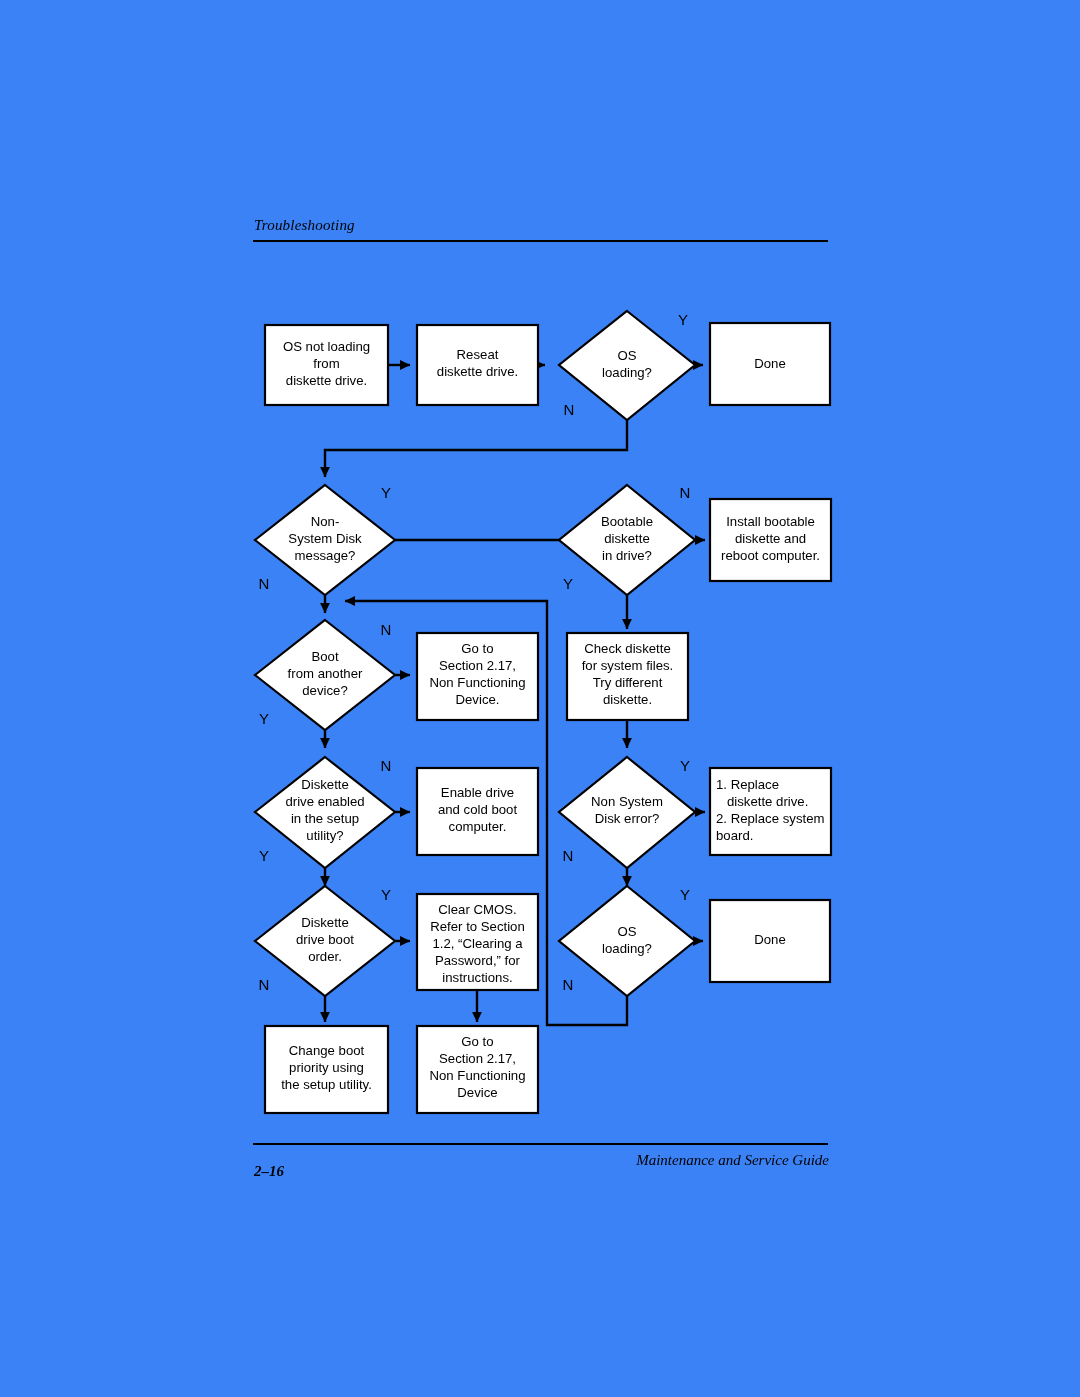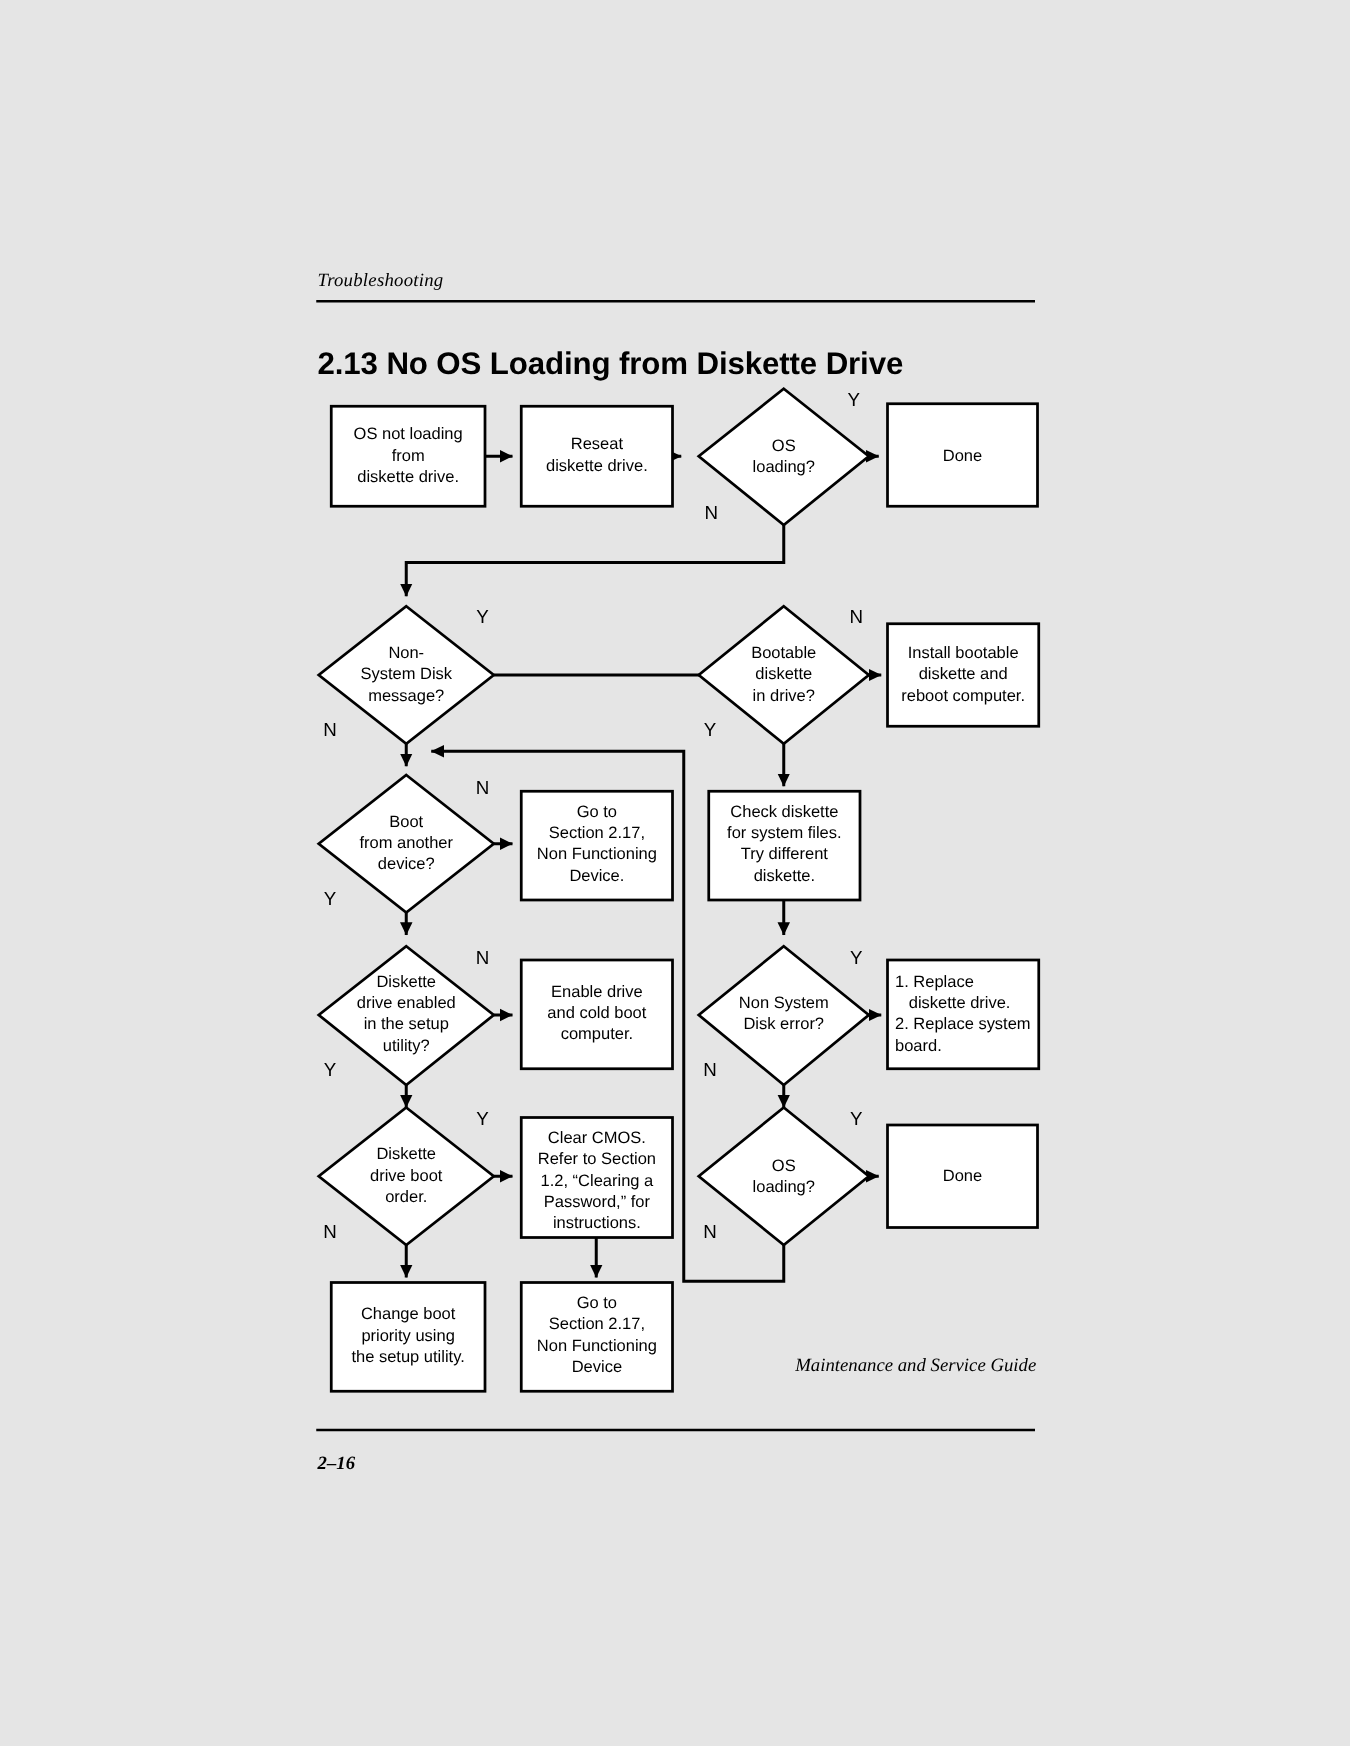--- a/index.html
+++ b/index.html
@@ -9,21 +9,21 @@
     background: #ffffff;
   }
   body {
     font-family: "Liberation Sans", sans-serif;
     color: #000000;
   }
   #page {
     position: relative;
     width: 1080px;
     height: 1397px;
-    background: #e5e5e5;
+    background: #3b82f6;
     overflow: hidden;
   }
 
   
   .running-head {
     position: absolute;
     left: 254px;
     top: 217px;
     font-family: "Liberation Serif", serif;
     font-style: italic;
@@ -67,21 +67,21 @@
     font-family: "Liberation Serif", serif;
     font-style: italic;
     font-weight: bold;
     font-size: 15px;
     white-space: nowrap;
     margin-top: 11px;
   }
   .footer-guide {
     position: absolute;
     left: 0;
-    top: 1085px;
+    top: 1152px;
     width: 829px;
     text-align: right;
     font-family: "Liberation Serif", serif;
     font-style: italic;
     font-size: 15px;
     white-space: nowrap;
   }
 
   
   #flow {
@@ -127,21 +127,20 @@
   }
   .arrowhead { fill: #000000; }
 </style>
 </head>
 <body>
 
 <div id="page">
 
   <div class="running-head">Troubleshooting</div>
   <div class="header-rule"></div>
-  <div class="section-title">2.13 No OS Loading from Diskette Drive</div>
 
   <div id="flow">
     <svg width="1080" height="1397" viewBox="0 0 1080 1397" xmlns="http://www.w3.org/2000/svg">
       <defs>
         <marker id="ah" markerWidth="9" markerHeight="9" refX="8.4" refY="4.5" orient="auto" markerUnits="userSpaceOnUse">
           <path d="M0,0.4 L8.6,4.5 L0,8.6 z" class="arrowhead"></path>
         </marker>
         <marker id="ahb" markerWidth="11" markerHeight="11" refX="10.2" refY="5.5" orient="auto" markerUnits="userSpaceOnUse">
           <path d="M0,0.5 L10.4,5.5 L0,10.5 z" class="arrowhead"></path>
         </marker>

